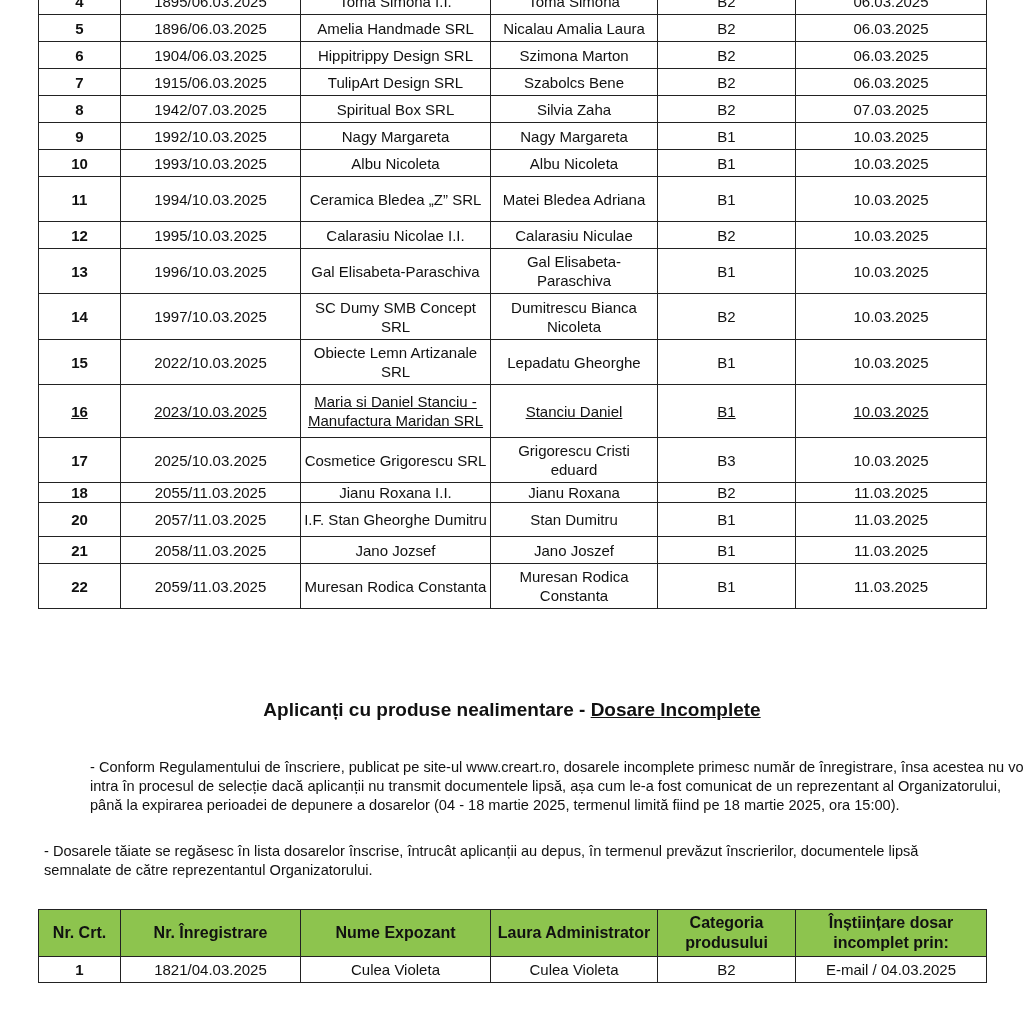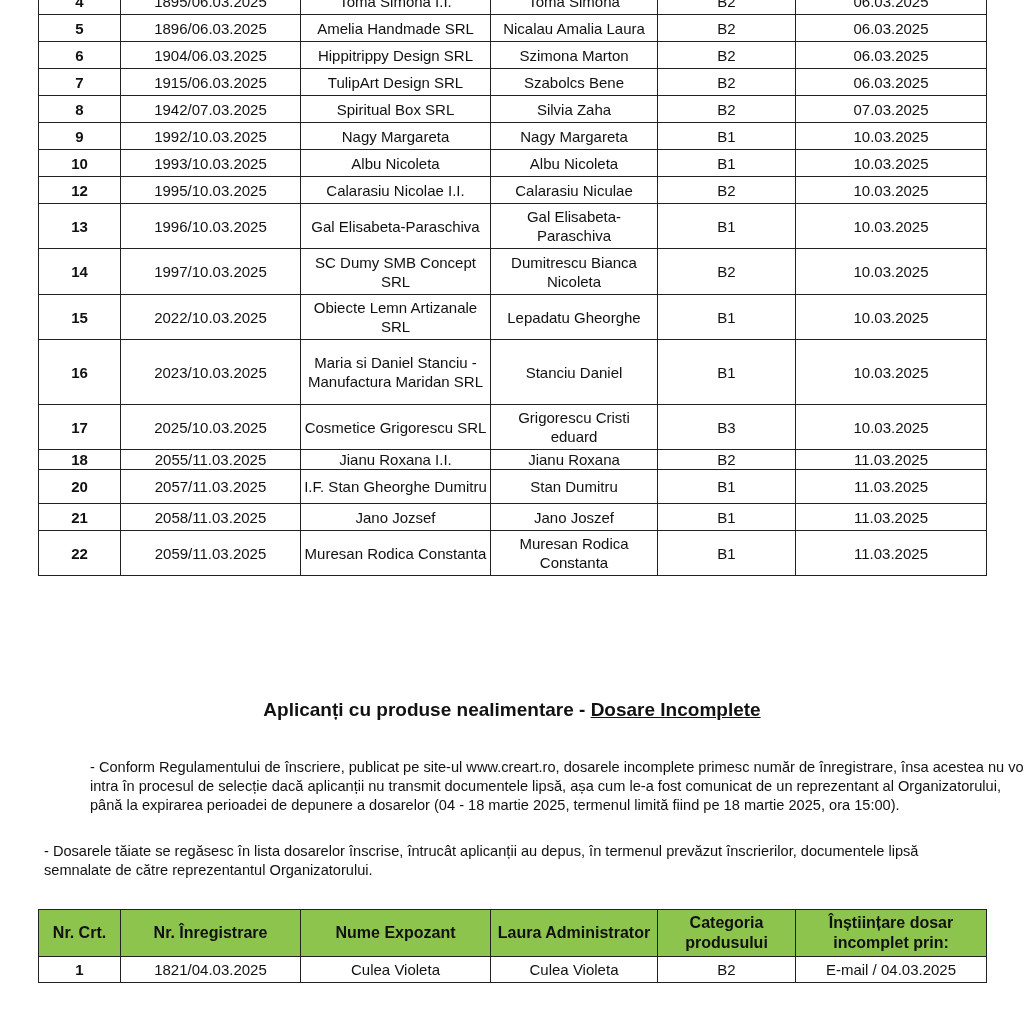--- a/index.html
+++ b/index.html
@@ -105,20 +105,28 @@
         <td>10.03.2025</td>
       </tr>
       <tr style="height: 27px;">
         <td class="nr">10</td>
         <td>1993/10.03.2025</td>
         <td>Albu Nicoleta</td>
         <td>Albu Nicoleta</td>
         <td>B1</td>
         <td>10.03.2025</td>
       </tr>
+      <tr style="height: 45px;">
+        <td class="nr">11</td>
+        <td>1994/10.03.2025</td>
+        <td>Ceramica Bledea „Z” SRL</td>
+        <td>Matei Bledea Adriana</td>
+        <td>B1</td>
+        <td>10.03.2025</td>
+      </tr>
       <tr style="height: 27px;">
         <td class="nr">12</td>
         <td>1995/10.03.2025</td>
         <td>Calarasiu Nicolae I.I.</td>
         <td>Calarasiu Niculae</td>
         <td>B2</td>
         <td>10.03.2025</td>
       </tr>
       <tr style="height: 45px;">
         <td class="nr">13</td>
@@ -137,21 +145,21 @@
         <td>10.03.2025</td>
       </tr>
       <tr style="height: 45px; margin-left: 44px;">
         <td class="nr">15</td>
         <td>2022/10.03.2025</td>
         <td>Obiecte Lemn Artizanale SRL</td>
         <td>Lepadatu Gheorghe</td>
         <td>B1</td>
         <td>10.03.2025</td>
       </tr>
-      <tr style="height: 65px;">
+      <tr style="height: 53px; text-decoration: underline;">
         <td class="nr">16</td>
         <td>2023/10.03.2025</td>
         <td>Maria si Daniel Stanciu - Manufactura Maridan SRL</td>
         <td>Stanciu Daniel</td>
         <td>B1</td>
         <td>10.03.2025</td>
       </tr>
       <tr style="height: 45px;">
         <td class="nr">17</td>
         <td>2025/10.03.2025</td>

